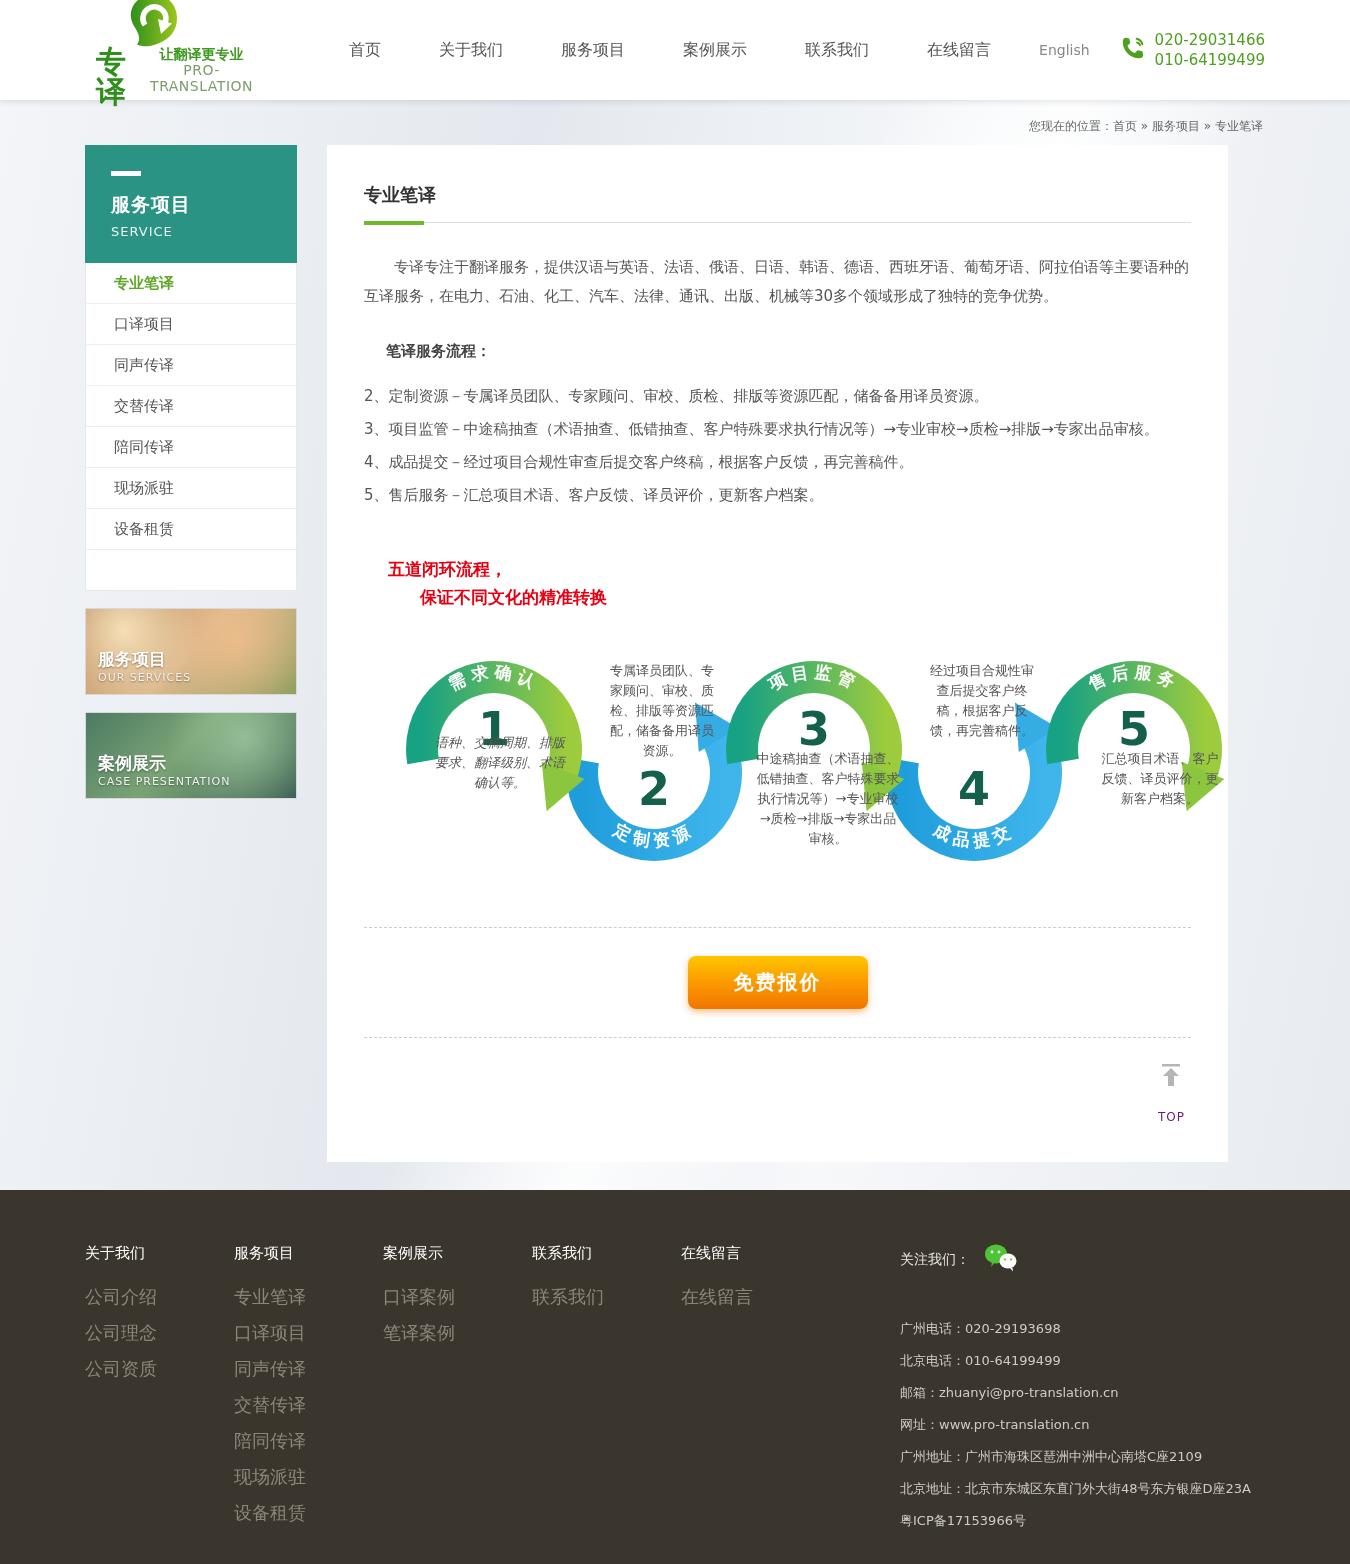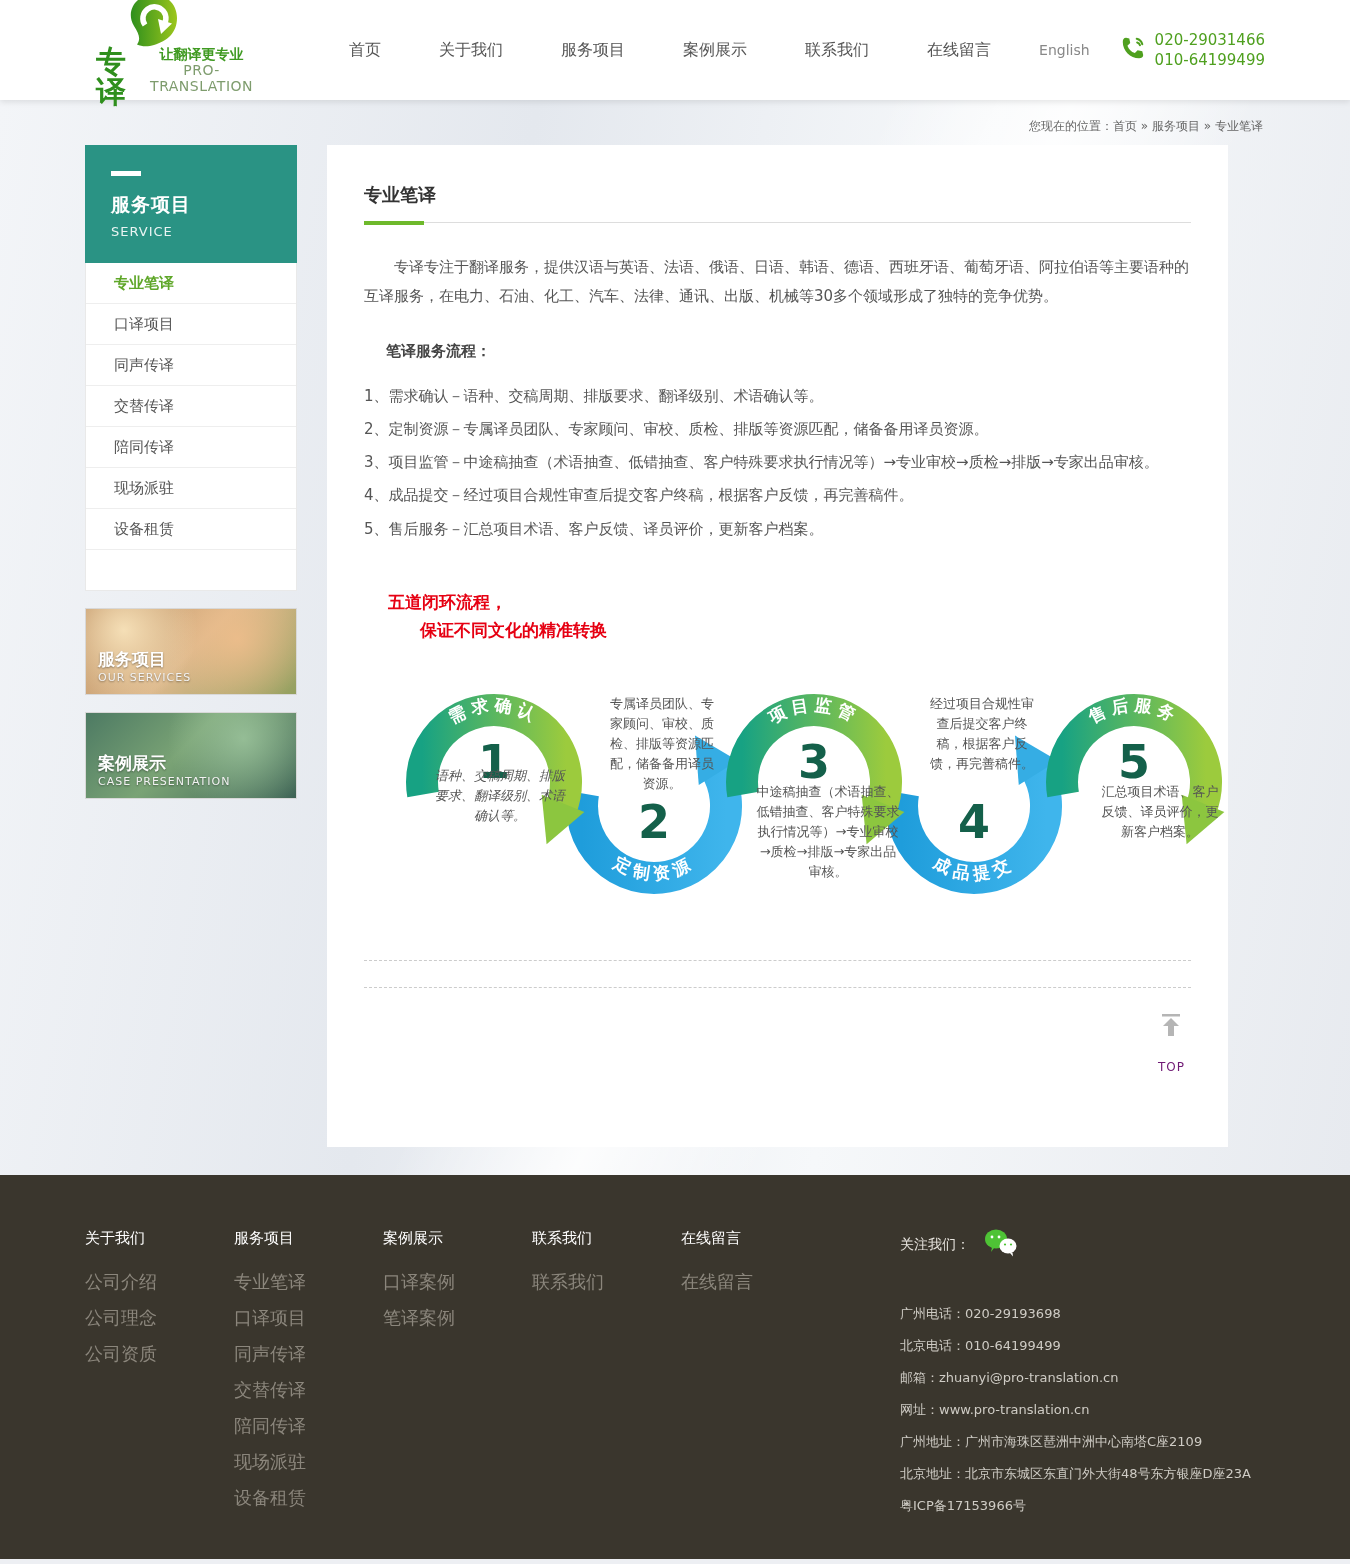--- a/index.html
+++ b/index.html
@@ -195,21 +195,20 @@
       <div class="title-rule">
         <div class="gray"></div>
           <div class="green"></div>
       </div>
 
       <p class="intro">专译专注于翻译服务，提供汉语与英语、法语、俄语、日语、韩语、德语、西班牙语、葡萄牙语、阿拉伯语等主要语种的互译服务，在电力、石油、化工、汽车、法律、通讯、出版、机械等30多个领域形成了独特的竞争优势。</p>
 
       <div class="proc-title">笔译服务流程：</div>
 
       <div class="steps">
-        <div class="step">1、需求确认－语种、交稿周期、排版要求、翻译级别、术语确认等。</div>
         <div class="step">2、定制资源－专属译员团队、专家顾问、审校、质检、排版等资源匹配，储备备用译员资源。</div>
         <div class="step">3、项目监管－中途稿抽查（术语抽查、低错抽查、客户特殊要求执行情况等）→专业审校→质检→排版→专家出品审核。</div>
         <div class="step">4、成品提交－经过项目合规性审查后提交客户终稿，根据客户反馈，再完善稿件。</div>
         <div class="step">5、售后服务－汇总项目术语、客户反馈、译员评价，更新客户档案。</div>
       </div>
 
       <div class="slogan">
         <div class="l1">五道闭环流程，</div>
         <div class="l2">保证不同文化的精准转换</div>
       </div>
@@ -259,20 +258,23 @@
         </svg>
         <div class="stage-desc desc1">语种、交稿周期、排版要求、翻译级别、术语确认等。</div>
         <div class="stage-desc desc2">专属译员团队、专家顾问、审校、质检、排版等资源匹配，储备备用译员资源。</div>
         <div class="stage-desc desc3">中途稿抽查（术语抽查、低错抽查、客户特殊要求执行情况等）→专业审校→质检→排版→专家出品审核。</div>
         <div class="stage-desc desc4">经过项目合规性审查后提交客户终稿，根据客户反馈，再完善稿件。</div>
         <div class="stage-desc desc5">汇总项目术语、客户反馈、译员评价，更新客户档案。</div>
       </div>
 
       <div class="dashed"></div>
 
+      <div class="quote-row">
+        <button class="quote-btn">免费报价</button>
+      </div>
 
       <div class="dashed"></div>
 
       <div class="top-row">
         <div class="top-widget">
           <svg width="24" height="22" viewBox="0 0 24 22">
             <rect x="3" y="0" width="18" height="2.5" fill="#b5b5b5"></rect>
             <path d="M12,4 L20,12 L15,12 L15,22 L9,22 L9,12 L4,12 Z" fill="#b5b5b5"></path>
           </svg>
           <div class="top-label">TOP</div>

